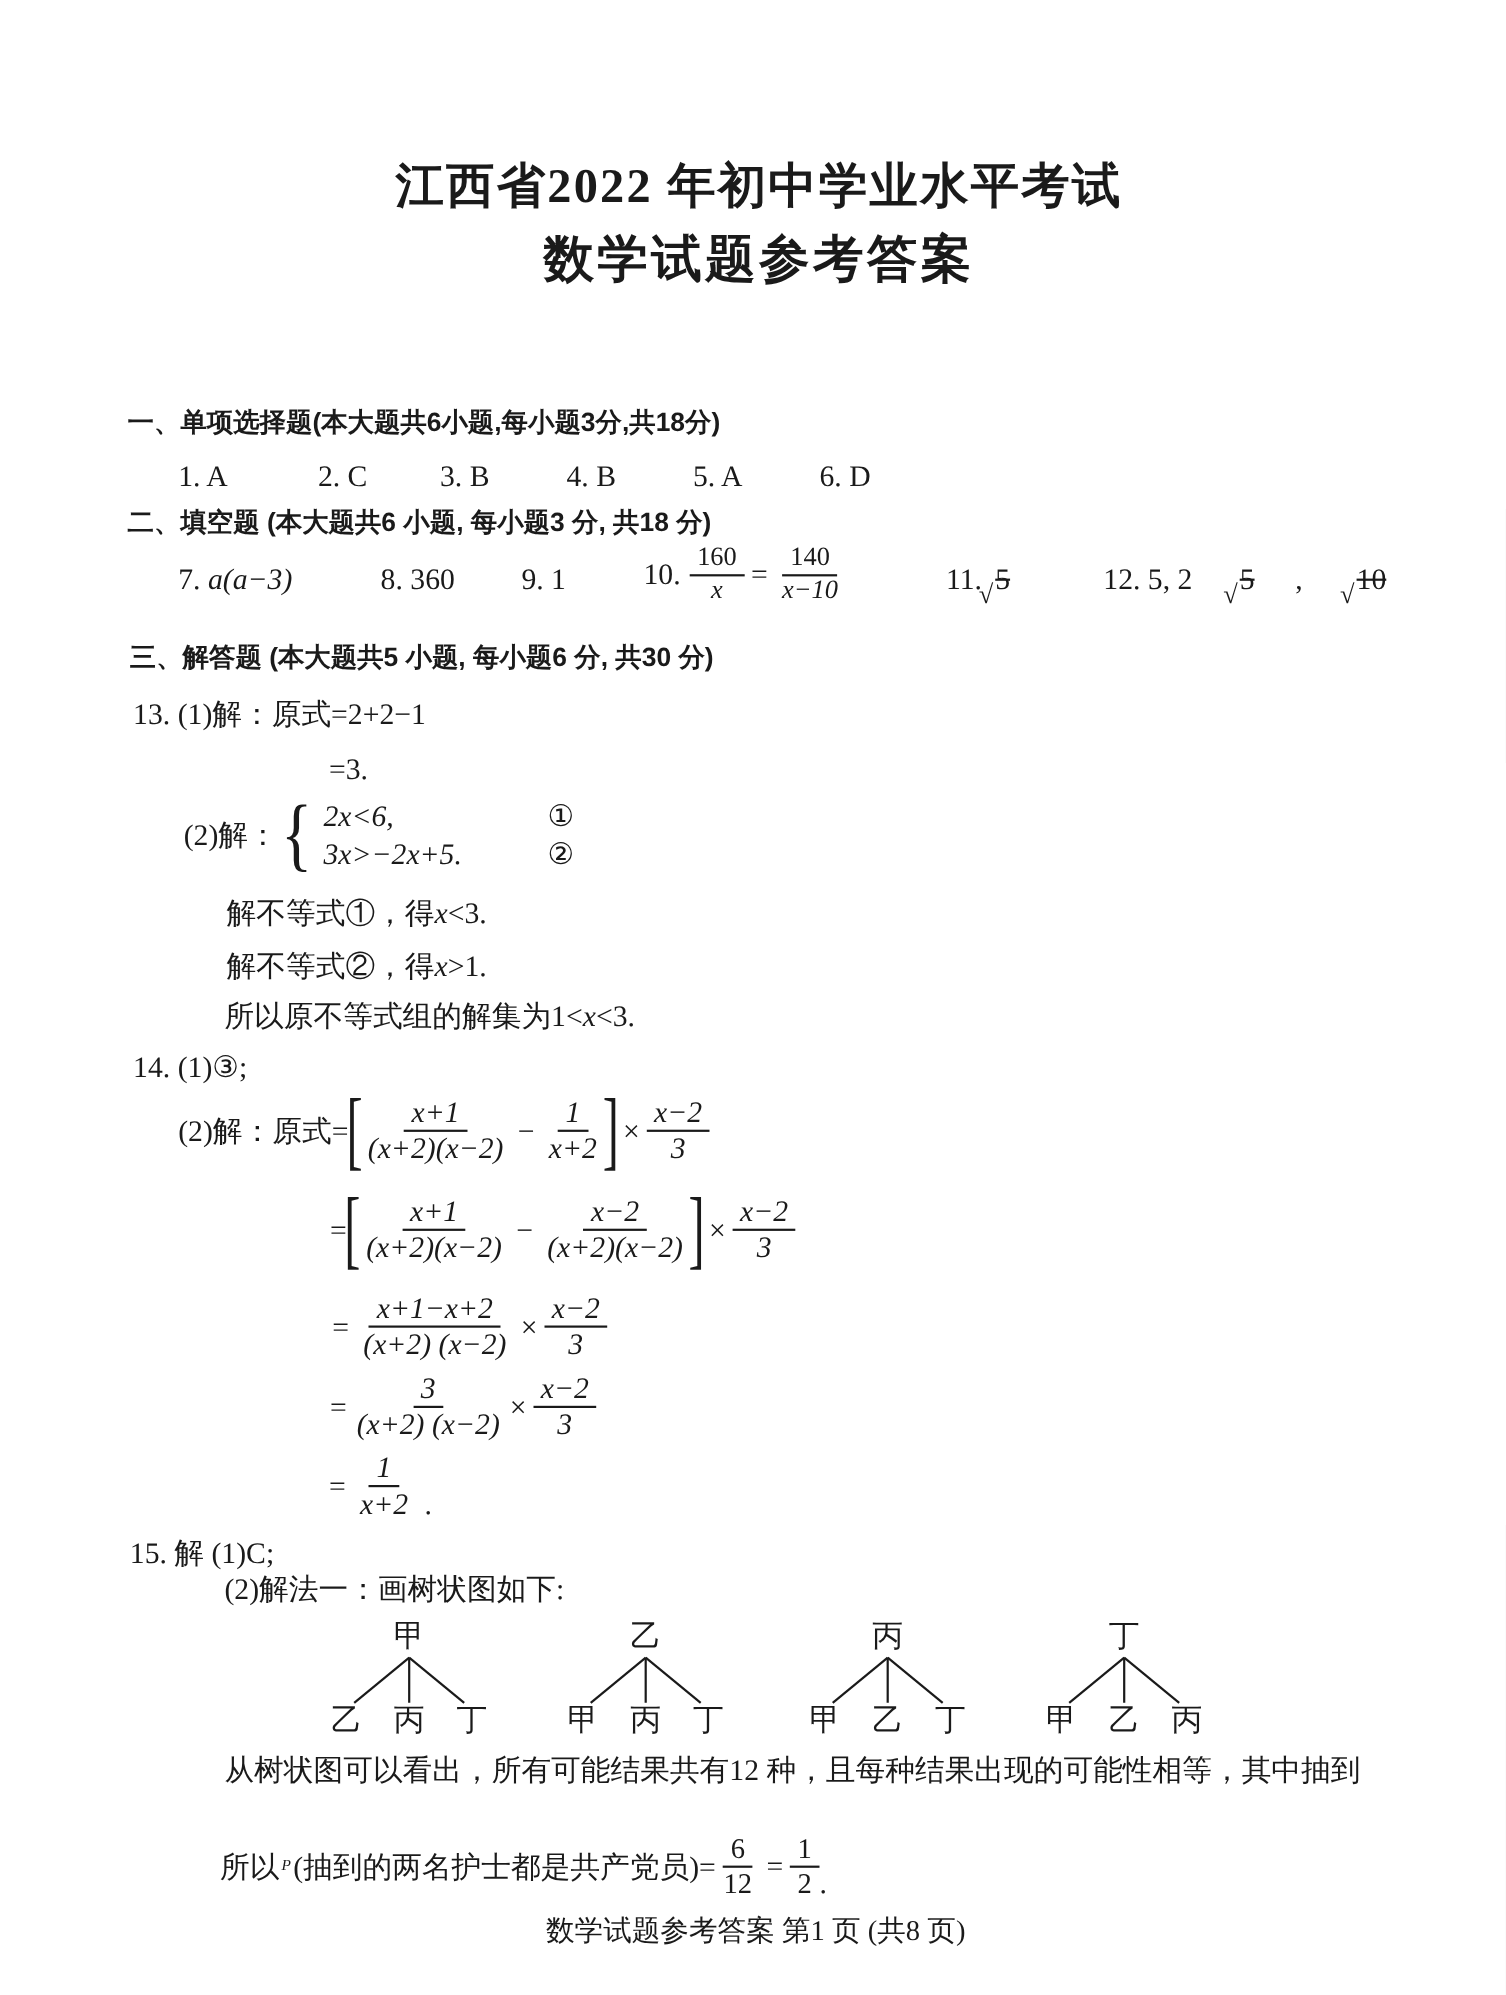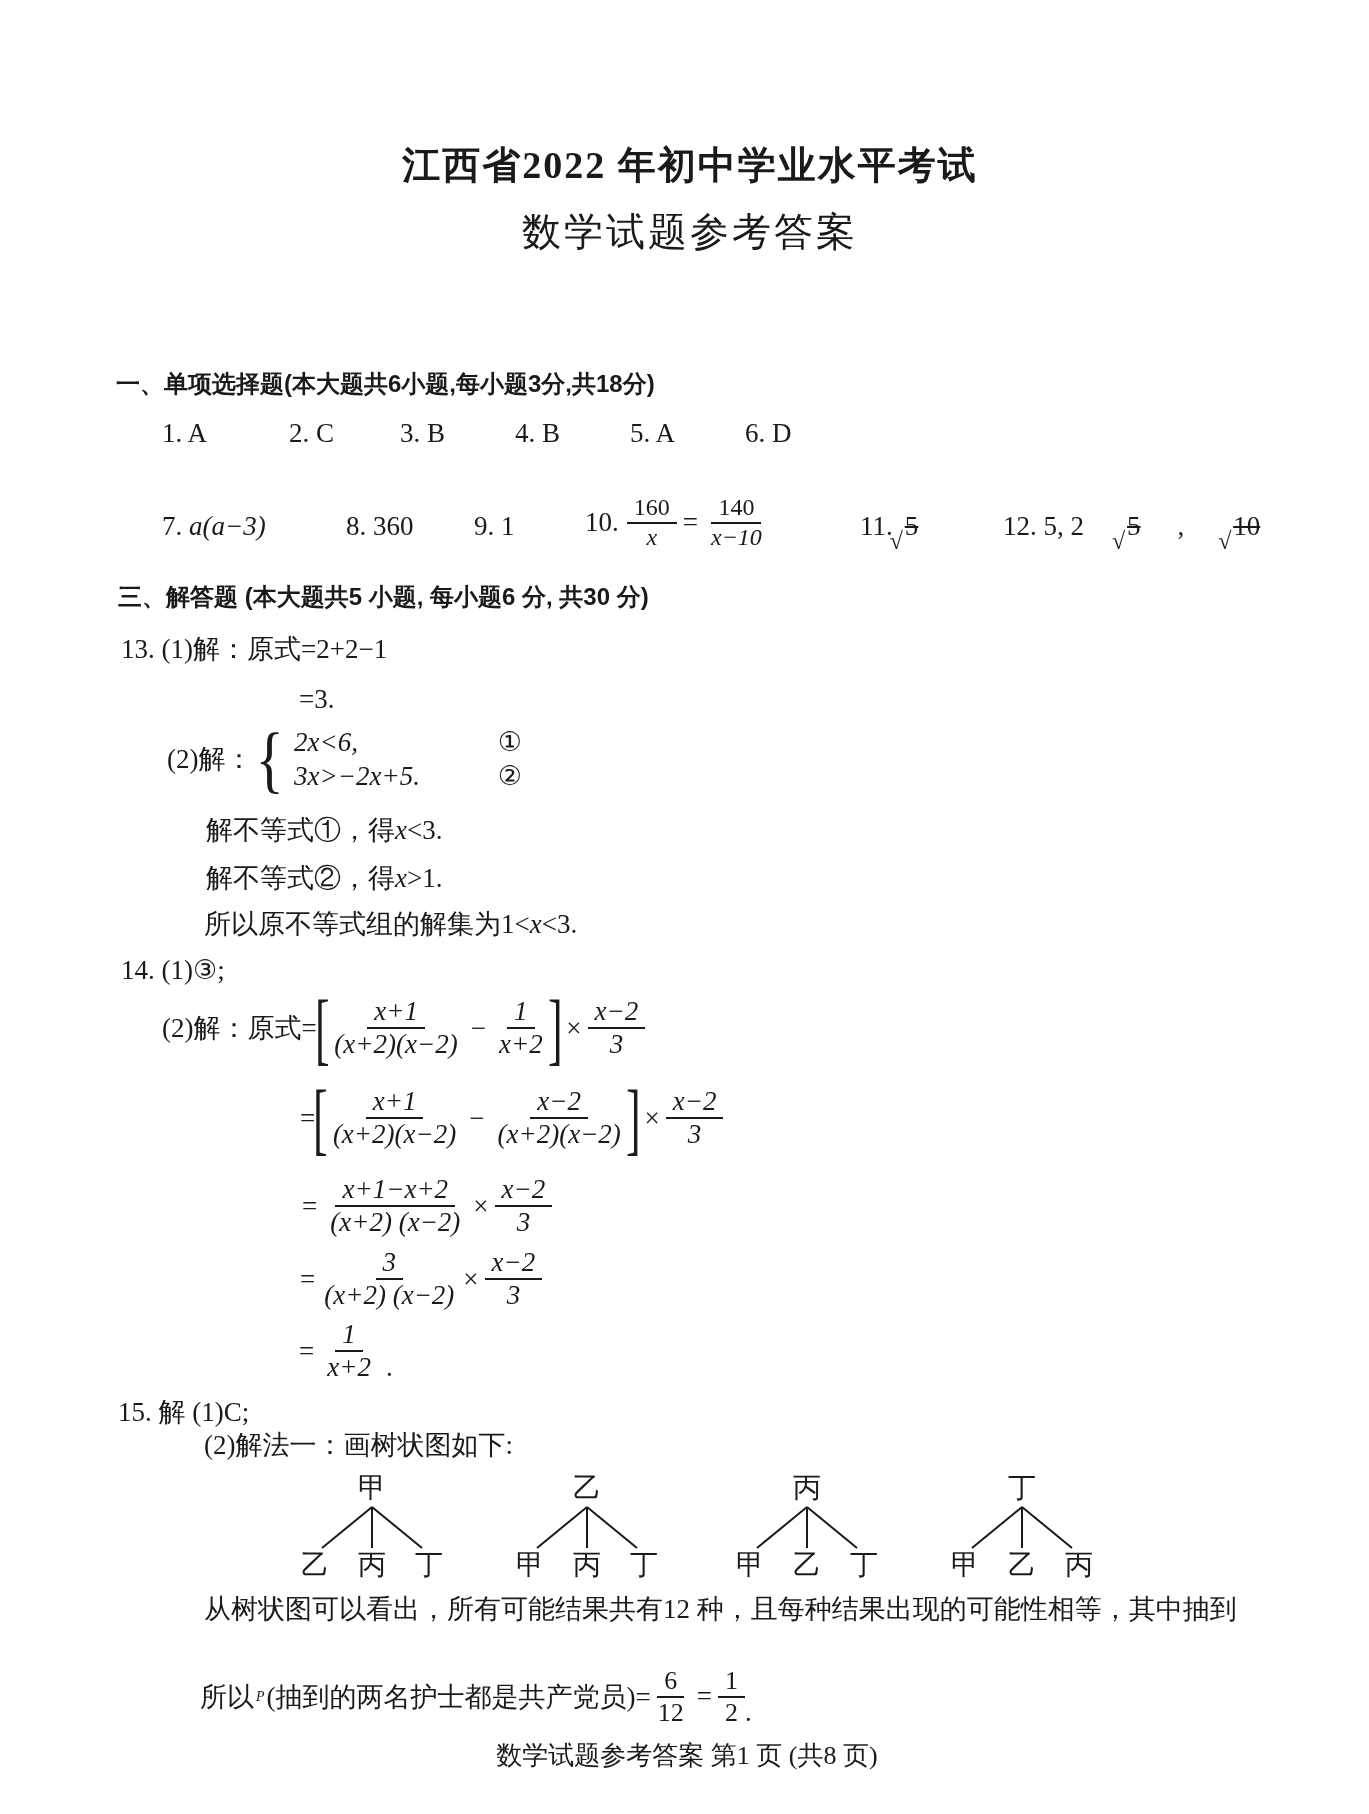--- a/index.html
+++ b/index.html
@@ -1,20 +1,20 @@
 <!DOCTYPE html>
 <html><head>
 <meta charset="utf-8">
 <style>
   html,body{margin:0;padding:0;background:#e8e8e8;}
   .page{position:relative;width:1369px;height:1814px;background:#ffffff;margin:0 auto;
         font-family:"Liberation Serif","DejaVu Serif",serif;color:#1a1a1a;overflow:hidden;}
   .abs{position:absolute;}
-  .title1{font-size:38px;font-weight:700;letter-spacing:2px;white-space:nowrap;}
-  .title2{font-size:39px;font-weight:400;letter-spacing:3px;white-space:nowrap;}
+  .title1{font-size:44px;font-weight:700;letter-spacing:2px;white-space:nowrap;}
+  .title2{font-size:46px;font-weight:700;letter-spacing:3px;white-space:nowrap;}
   .center{left:690px;transform:translateX(-50%);}
   .hd{font-family:"Liberation Sans","DejaVu Sans",sans-serif;font-weight:700;font-size:24px;white-space:nowrap;}
   .body,.ans{font-size:27px;white-space:nowrap;}
   .math{font-style:italic;}
   .row{display:flex;align-items:center;}
   .frac{display:inline-flex;flex-direction:column;align-items:center;text-align:center;line-height:1.15;}
   .frac .num{padding:0 7px;border-bottom:2px solid #1a1a1a;}
   .frac .den{padding:0 7px;}
   .f24{font-size:24px;}
   .f26{font-size:26px;}
@@ -42,20 +42,21 @@
   <div class="abs center title2" style="top:205px;">数学试题参考答案</div>
 
   <div class="abs hd" style="left:116px;top:368px;">一、单项选择题(本大题共6小题,每小题3分,共18分)</div>
   <div class="abs ans" style="left:162px;top:418px;">1. A</div>
   <div class="abs ans" style="left:289px;top:418px;">2. C</div>
   <div class="abs ans" style="left:400px;top:418px;">3. B</div>
   <div class="abs ans" style="left:515px;top:418px;">4. B</div>
   <div class="abs ans" style="left:630px;top:418px;">5. A</div>
   <div class="abs ans" style="left:745px;top:418px;">6. D</div>
 
+  <div class="abs hd" style="left:116px;top:459px;">二、填空题 (本大题共6 小题, 每小题3 分, 共18 分)</div>
 
   <div class="abs ans row" style="left:162px;top:511px;">
     <span>7.</span>&nbsp;<span class="math">a(a−3)</span>
   </div>
   <div class="abs ans" style="left:346px;top:511px;">8. 360</div>
   <div class="abs ans" style="left:474px;top:511px;">9. 1</div>
 
   <div class="abs ans row" style="left:585px;top:494px;">
     <span>10.</span>
     <span class="frac f24" style="margin-left:8px;">

